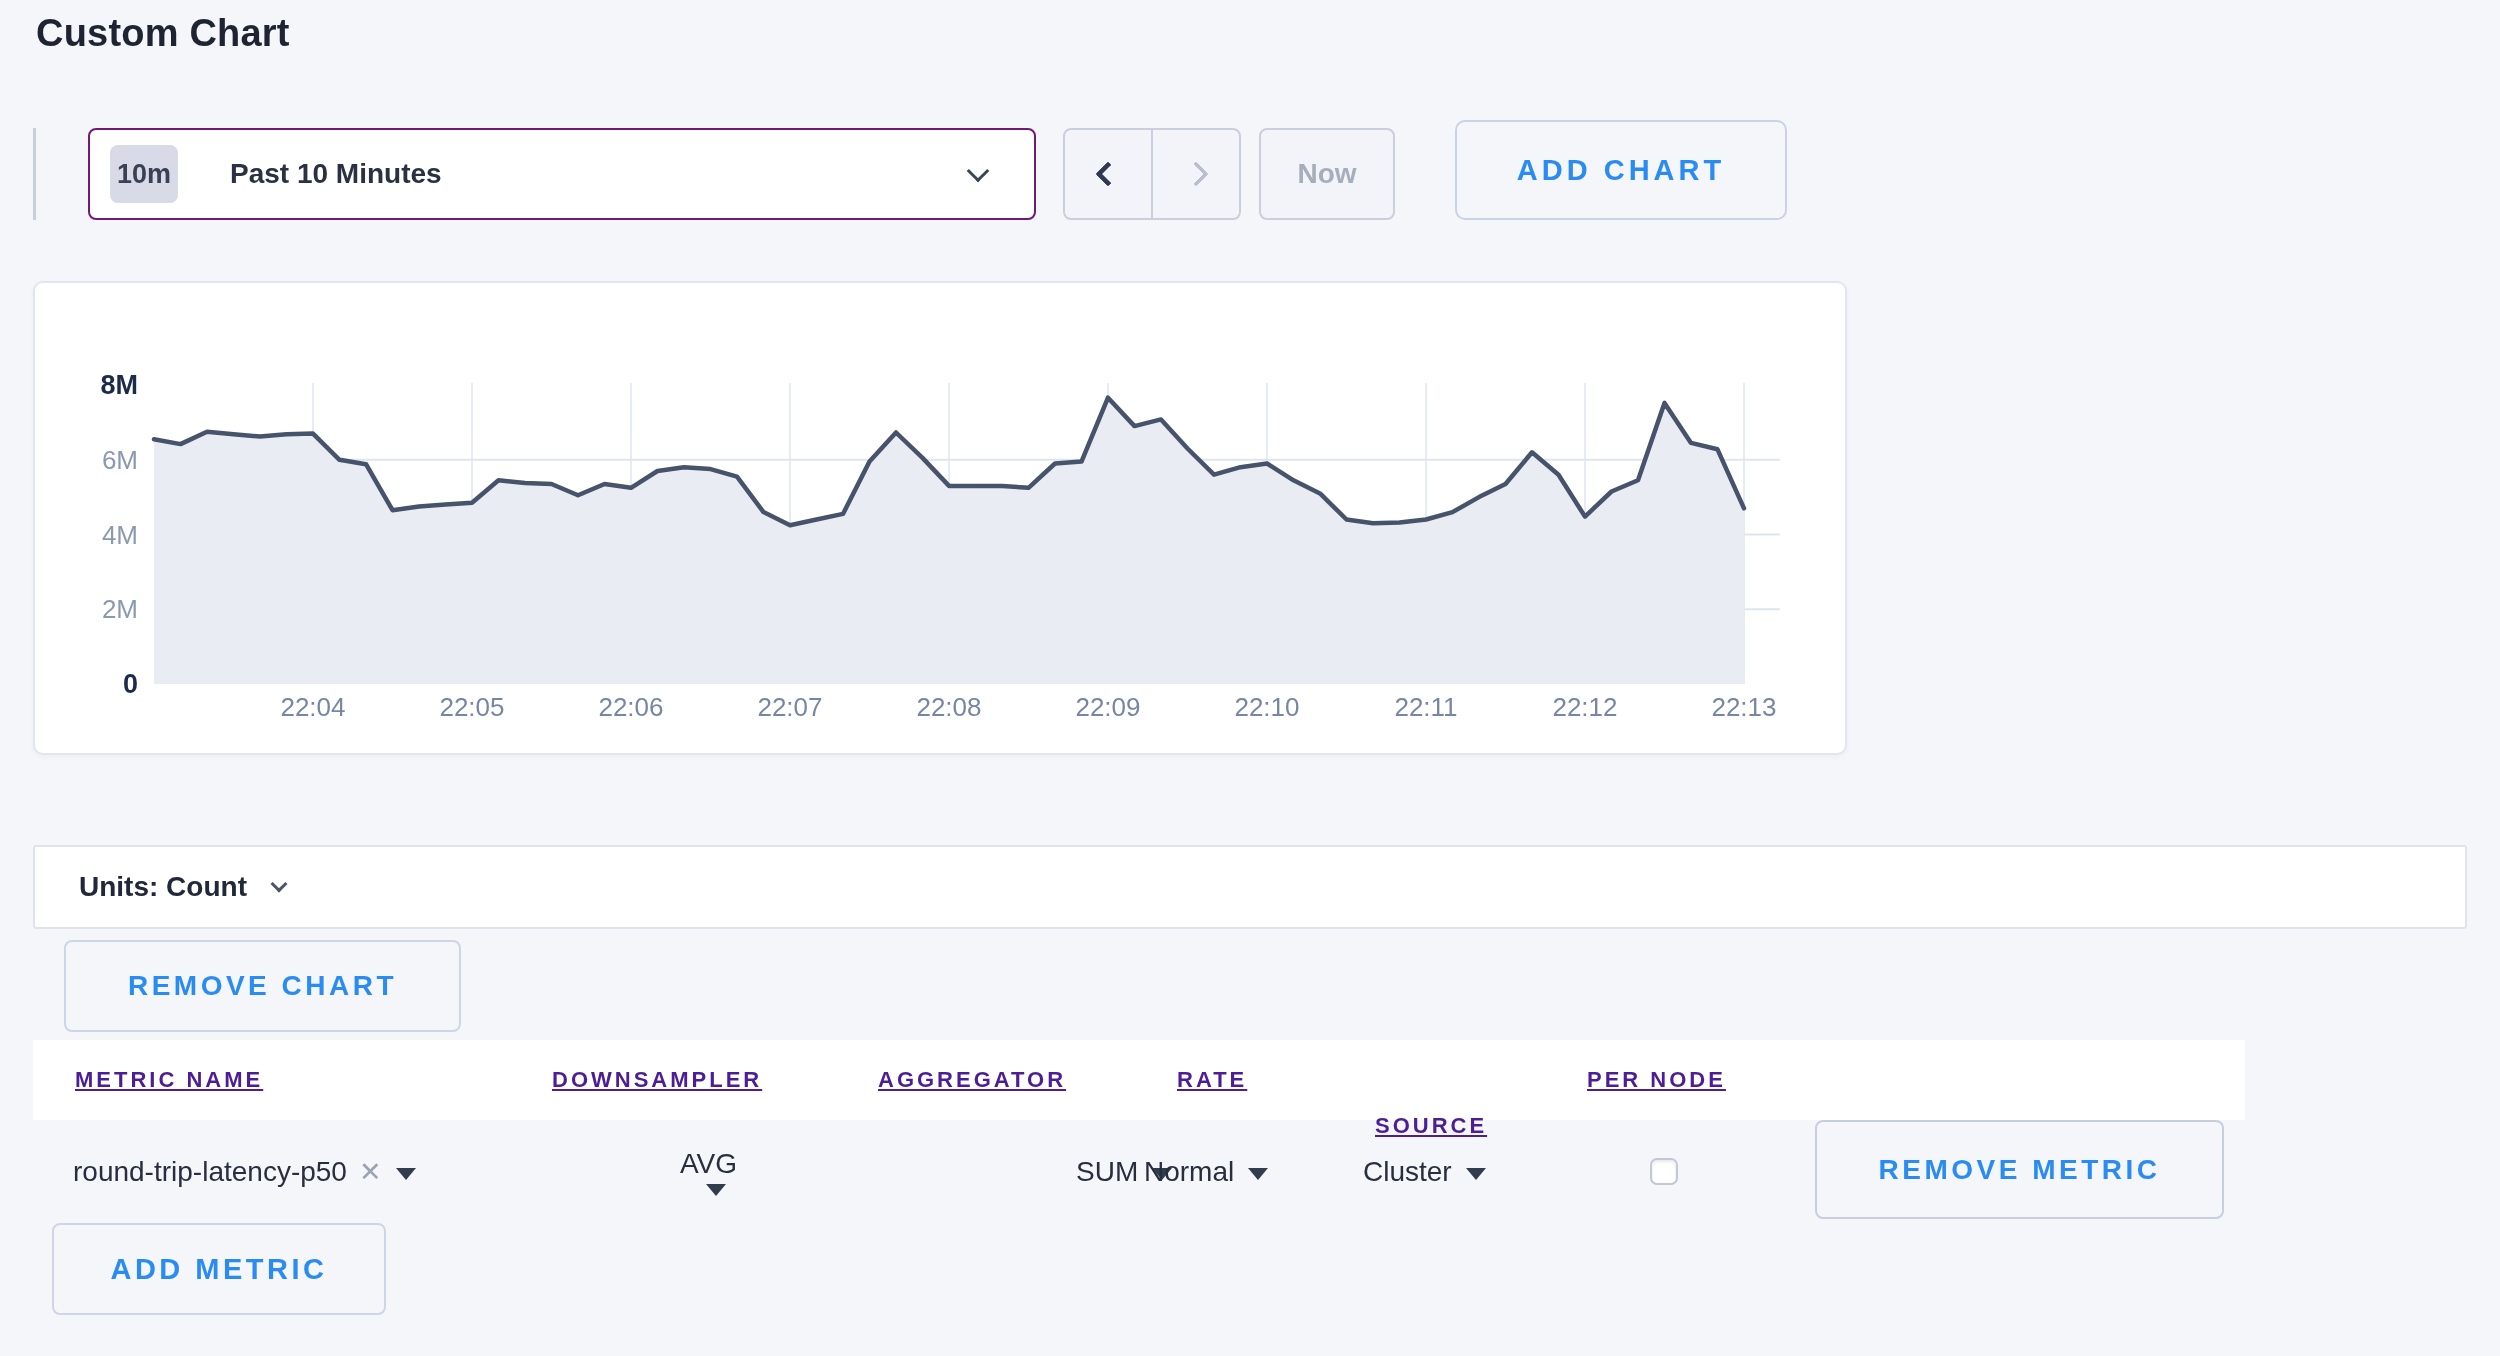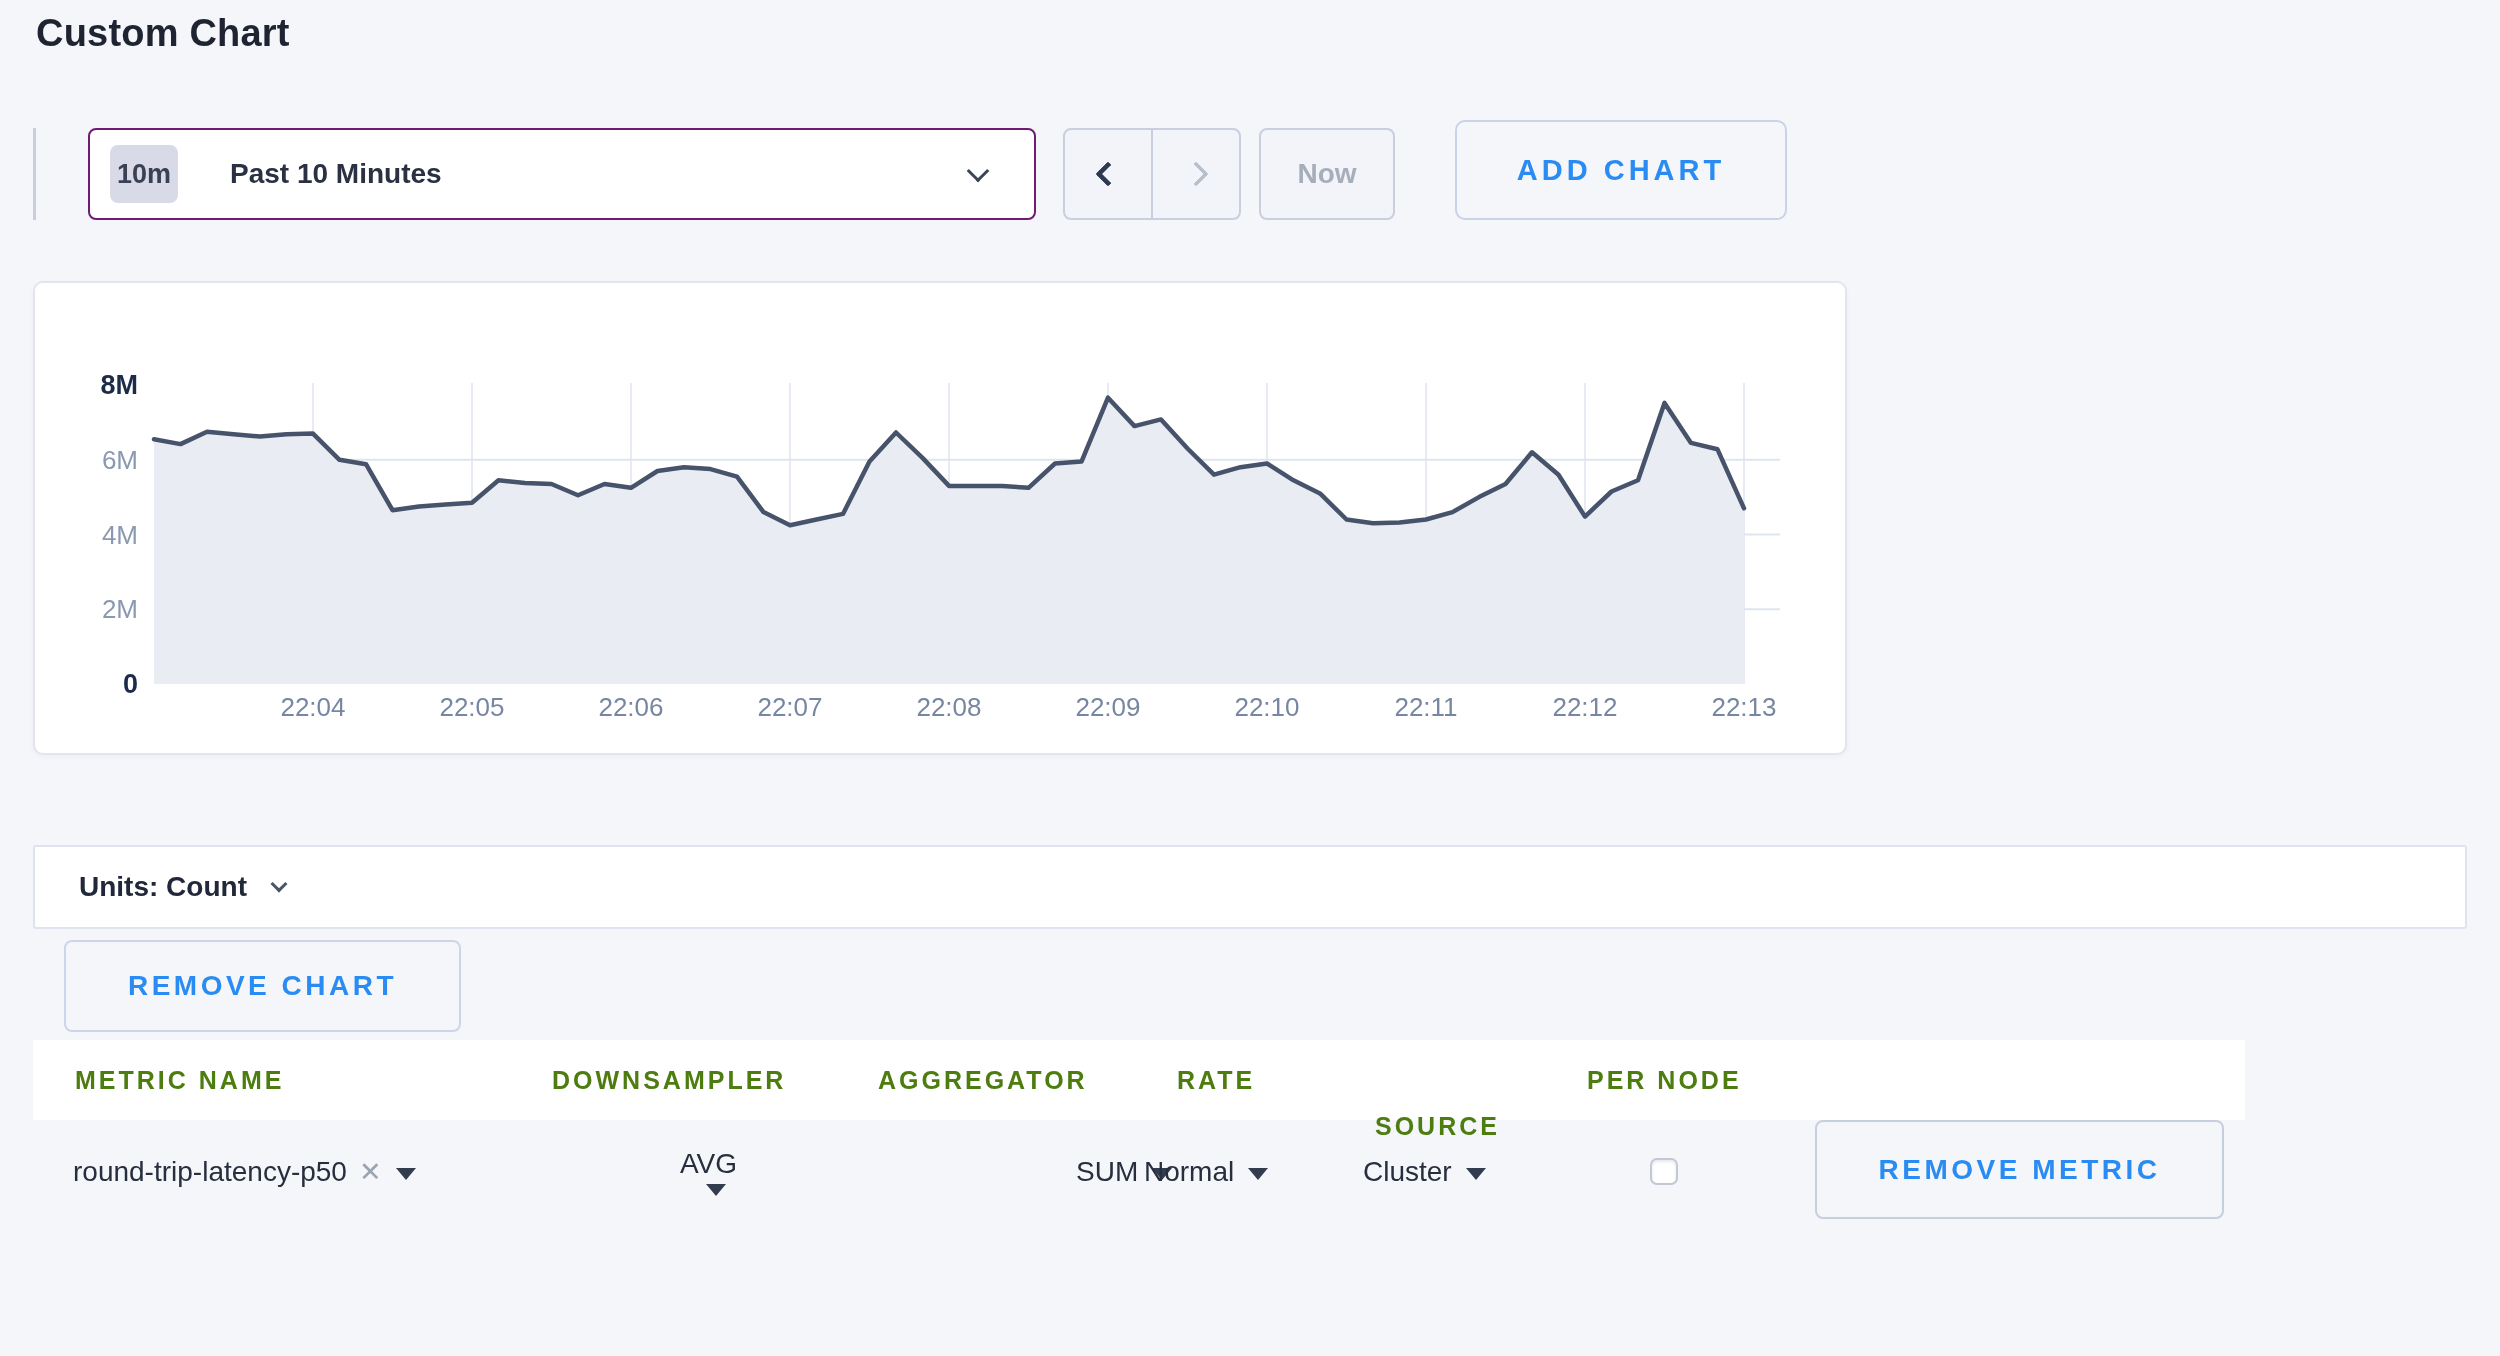--- a/index.html
+++ b/index.html
@@ -55,21 +55,21 @@
     position:absolute;left:33px;top:845px;width:2434px;height:84px;background:#fff;
     border:2px solid #dfe3ee;border-radius:3px;display:flex;align-items:center;cursor:pointer;
   }
   .units-label{margin-left:44px;font-size:28px;font-weight:700;color:#20283a;}
   .units-bar .chev{width:12px;height:12px;border-right:3px solid #4a5568;border-bottom:3px solid #4a5568;margin-left:26px;margin-top:-6px;}
   .remove-chart{position:absolute;left:64px;top:940px;width:397px;height:92px;font-size:28px;letter-spacing:3.5px;border-radius:8px;border-color:#ccd6e8;}
   
   .table-header{
     position:absolute;left:33px;top:1040px;width:2212px;height:80px;background:#fff;
   }
-  .th{position:absolute;top:50%;transform:translateY(-50%);font-size:25px;font-weight:700;letter-spacing:3px;color:#4d7c0f;white-space:nowrap;}
+  .th{position:absolute;top:50%;transform:translateY(-50%);font-size:22px;font-weight:700;letter-spacing:3px;color:#4c1d95;white-space:nowrap;text-decoration:underline;}
   .th-metric{left:42px;} .th-downsampler{left:519px;} .th-aggregator{left:845px;}
   .th-rate{left:1144px;} .th-source{left:1342px;margin-top:46px;} .th-pernode{left:1554px;}
   .metric-row{position:absolute;left:33px;top:1120px;width:2434px;height:104px;}
   .cell-text{position:absolute;top:52px;transform:translateY(-50%);font-size:28px;color:#272e3e;white-space:nowrap;display:flex;align-items:center;cursor:pointer;}
   .tri{display:inline-block;width:0;height:0;border-left:10px solid transparent;border-right:10px solid transparent;border-top:12px solid #323c4e;margin-left:14px;margin-top:4px;}
   .x-glyph{color:#9aa3b2;font-size:27px;margin-left:12px;cursor:pointer;}
   .cell-metric{left:40px;} .cell-downsampler{left:647px;flex-direction:column;} .cell-aggregator{left:1043px;}
   .cell-rate{left:1111px;} .cell-source{left:1330px;}
   .checkbox{
     position:absolute;left:1617px;top:38px;width:28px;height:27px;background:#fff;
@@ -176,14 +176,15 @@
       <span class="tri"></span>
     </div>
     <div class="cell-text cell-source">
       <span>Cluster</span>
       <span class="tri"></span>
     </div>
     <div class="checkbox"></div>
     <div class="btn-outline-blue remove-metric">REMOVE METRIC</div>
   </div>
 
+  <div class="btn-outline-blue add-metric">ADD METRIC</div>
 
 </div>
 
 </body></html>

